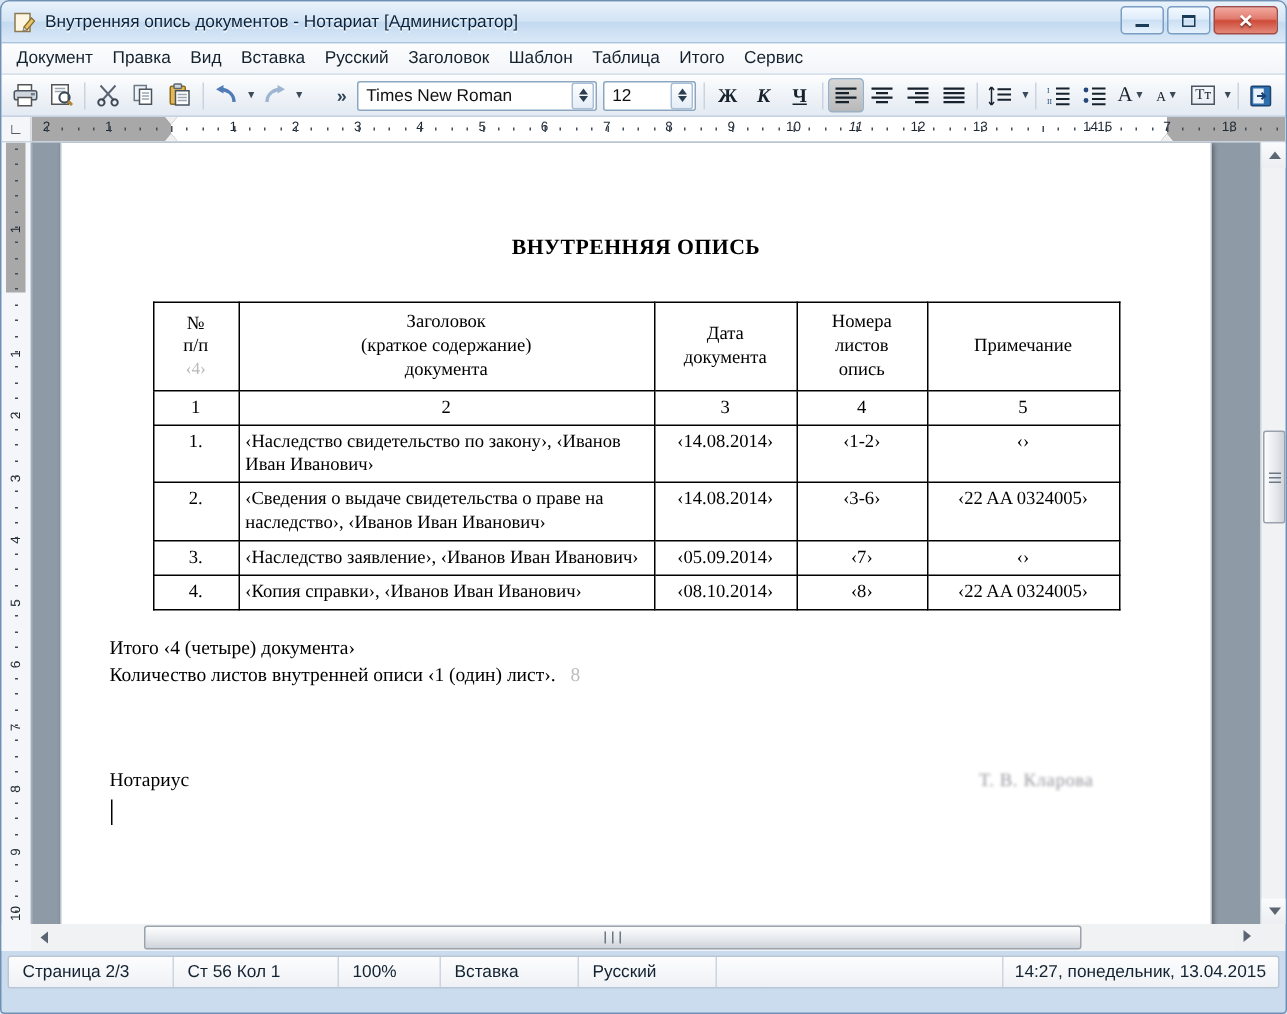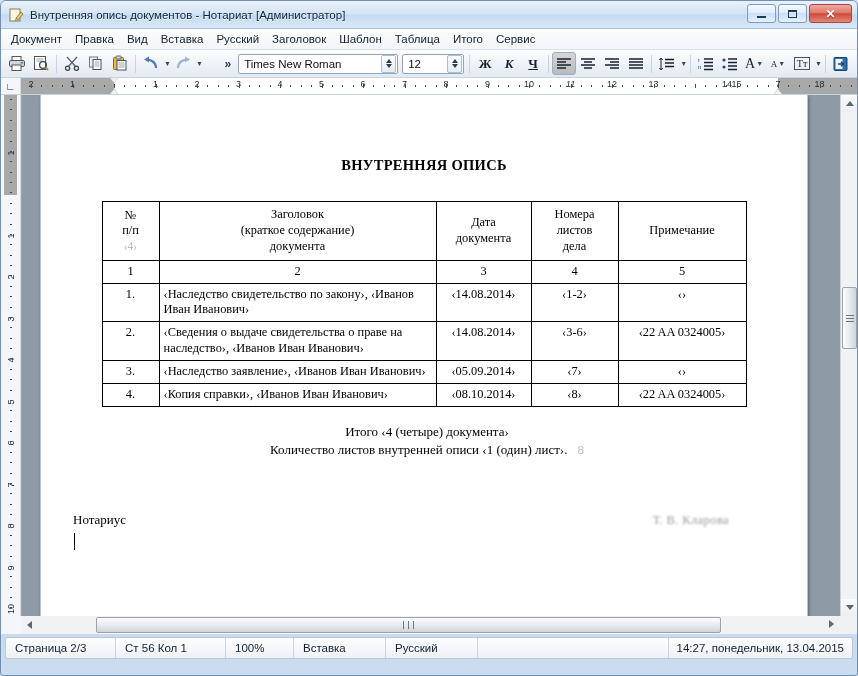--- a/index.html
+++ b/index.html
@@ -198,21 +198,21 @@
   }
   table.opis th { text-align: center; vertical-align: middle; padding: 5px 4px; }
   .c-num { width: 57px; text-align: center; }
   .c-title { width: 277px; }
   .c-date { width: 95px; text-align: center; }
   .c-sheets { width: 87px; text-align: center; }
   .c-note { width: 128px; text-align: center; }
   .hdr-sub { color: #b9b9b9; font-size: 11.5px; }
   .colnums td { text-align: center; padding: 1px 4px; }
 
-  .after-table { margin: 16px 0 0 6px; font-size: 13px; line-height: 1.42; text-align: center; }
+  .after-table { margin: 16px 0 0 6px; font-size: 13px; line-height: 1.42; }
   .gray-marker { color: #bdbdbd; margin-left: 10px; }
   .sign-row {
     margin: 52px 0 0 6px; font-size: 13px;
     display: flex; align-items: baseline;
   }
   .sign-name {
     margin-left: auto; margin-right: 52px;
     color: #9a9aa2; filter: blur(1.1px);
     font-size: 12.5px; letter-spacing: .4px;
   }
@@ -703,21 +703,21 @@
                 <div>(краткое содержание)</div>
                 <div>документа</div>
               </th>
               <th class="c-date">
                 <div>Дата</div>
                 <div>документа</div>
               </th>
               <th class="c-sheets">
                 <div>Номера</div>
                 <div>листов</div>
-                <div>дела</div>
+                <div>опись</div>
               </th>
               <th class="c-note">
                 <div>Примечание</div>
               </th>
             </tr>
             <tr class="colnums">
               <td>1</td>
               <td>2</td>
               <td>3</td>
               <td>4</td>

